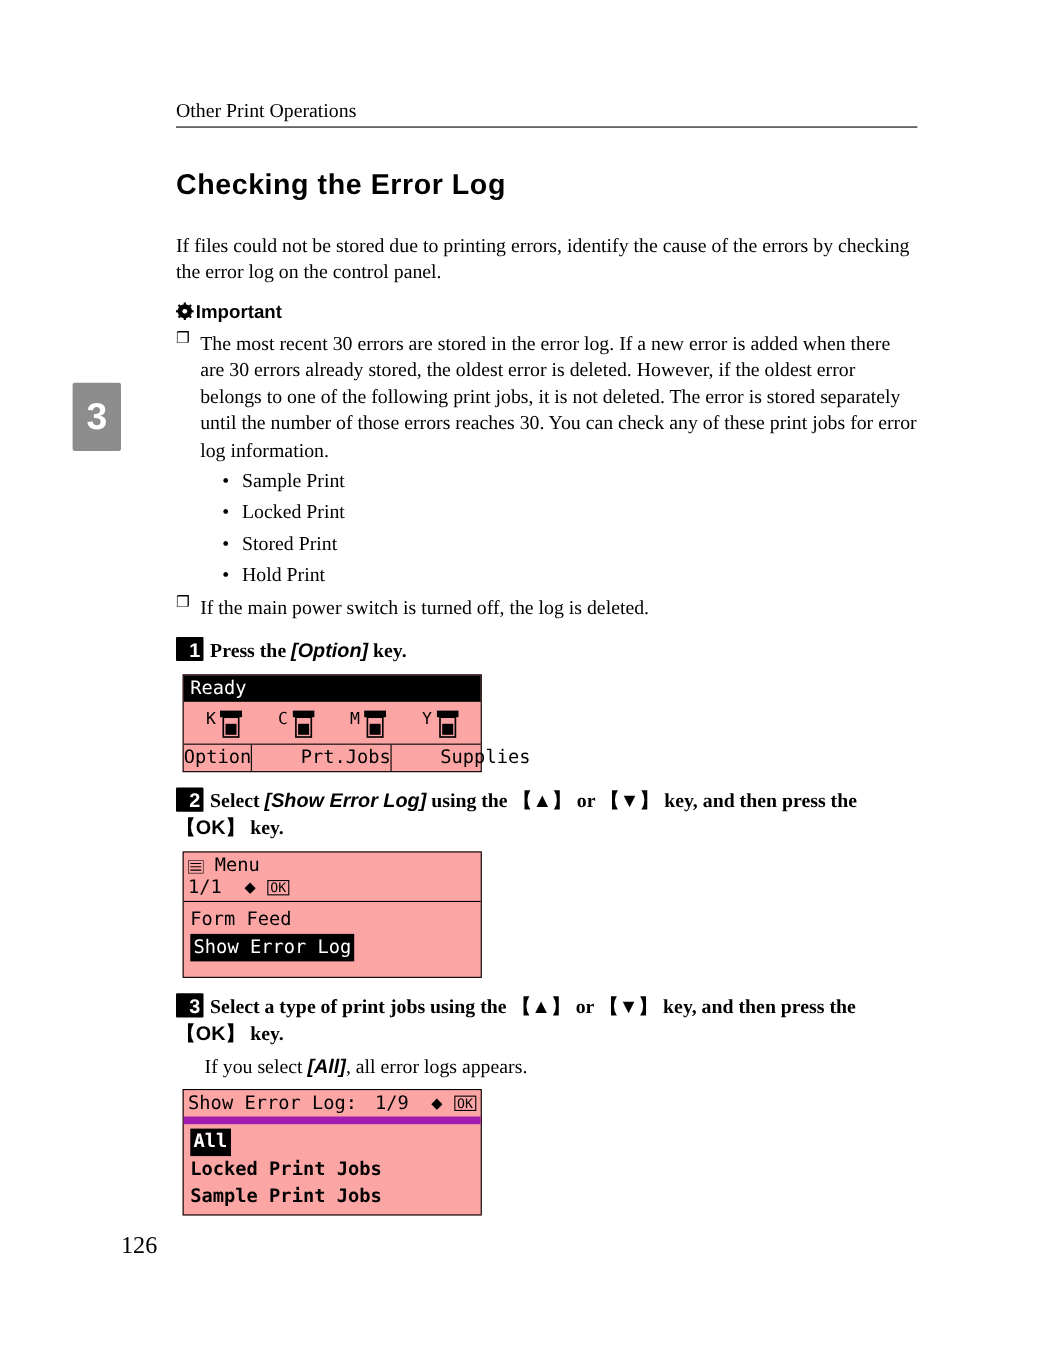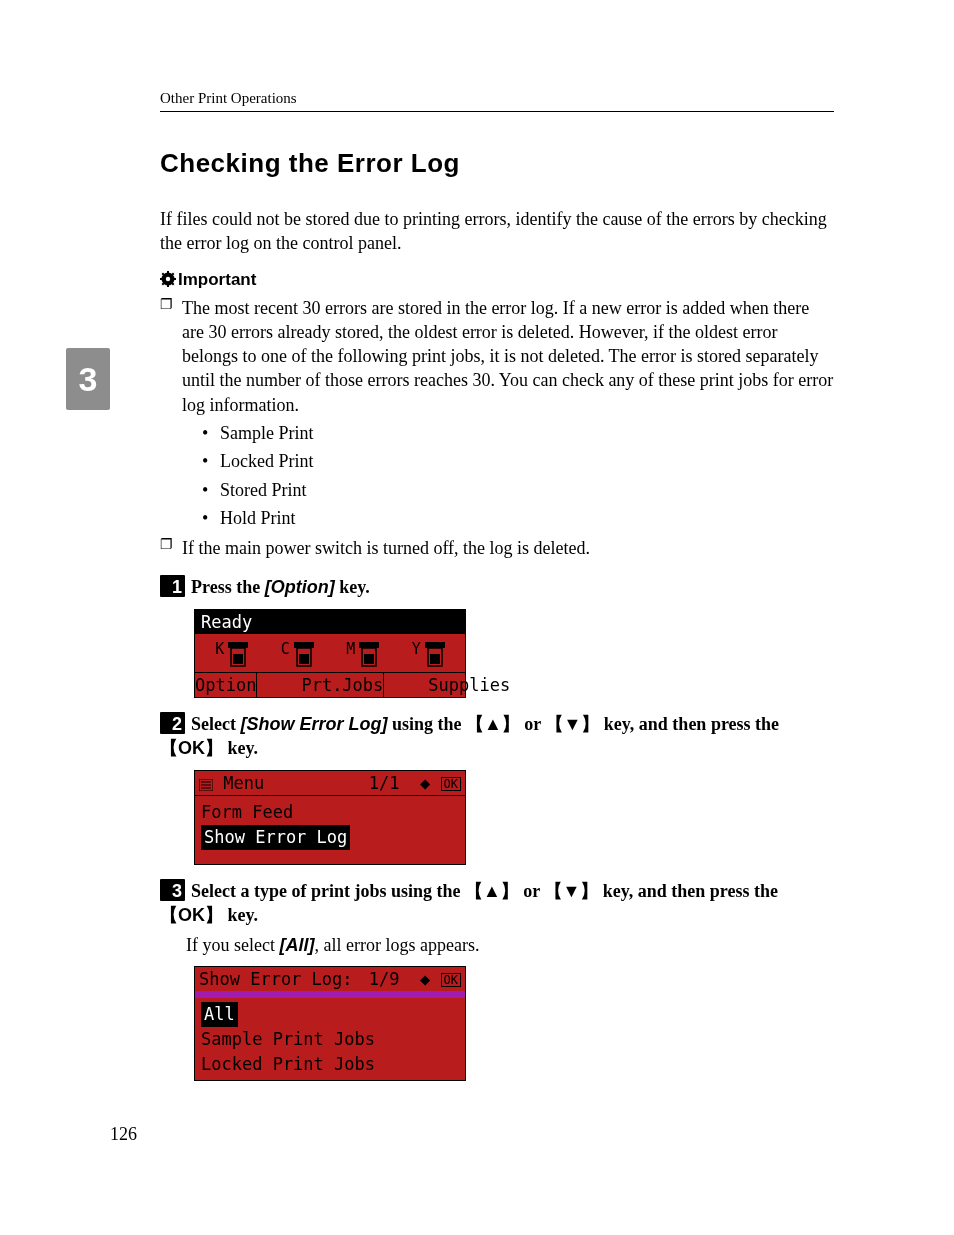--- a/index.html
+++ b/index.html
@@ -10,21 +10,21 @@
     color: #000;
     width: 954px;
     height: 1235px;
     position: relative;
   }
   .page {
     padding: 90px 120px 60px 160px;
   }
   .running-head {
     font-family: "Palatino Linotype", Palatino, Georgia, serif;
-    font-size: 15px;
+    font-size: 18px;
     border-bottom: 1px solid #000;
     padding-bottom: 4px;
     margin-bottom: 36px;
   }
   h1.title {
     font-family: Arial, Helvetica, sans-serif;
     font-weight: 800;
     font-size: 26px;
     margin: 0 0 28px 0;
     letter-spacing: 0.5px;
@@ -120,22 +120,22 @@
   }
   .keycap {
     font-family: Arial, Helvetica, sans-serif;
     font-weight: bold;
   }
   
   .lcd {
     font-family: "Lucida Console", Consolas, monospace;
     font-size: 17px;
     border: 1.5px solid #000;
-    margin: 10px 0 6px 34px;
-    background: #b91c1c;
+    margin: 10px 0 6px 6px;
+    background: #fca5a5;
   }
   .lcd-a { width: 270px; }
   .lcd-a .top {
     background: #000;
     color: #fff;
     padding: 2px 6px;
   }
   .lcd-a .toner-row {
     display: flex;
     justify-content: space-around;
@@ -160,20 +160,21 @@
     border-right: 1px solid #000;
   }
   .lcd-a .btn-row > div:last-child { border-right: none; }
 
   .lcd-b { width: 270px; }
   .lcd-b .head {
     display: flex;
     justify-content: space-between;
     padding: 2px 4px;
     border-bottom: 1px solid #000;
+    flex-direction: column;
   }
   .lcd-b .body {
     padding: 4px 6px 14px 6px;
     line-height: 1.45;
   }
   .selected {
     background: #000;
     color: #fff;
     padding: 0 3px;
     display: inline-block;
@@ -183,20 +184,21 @@
   .lcd-c .head {
     display: flex;
     justify-content: space-between;
     padding: 2px 4px;
     border-bottom: 7px solid #a21caf;
     gap: 12px;
   }
   .lcd-c .body {
     padding: 4px 6px;
     line-height: 1.45;
+    font-weight: bold;
   }
 
   
   .side-tab {
     position: absolute;
     left: 66px;
     top: 348px;
     width: 44px;
     height: 62px;
     background: #8d8d8d;
@@ -206,21 +208,21 @@
     font-size: 34px;
     display: flex;
     align-items: center;
     justify-content: center;
     border-radius: 2px;
   }
   .page-num {
     position: absolute;
     left: 110px;
     bottom: 90px;
-    font-size: 18px;
+    font-size: 22px;
   }
   .icon-inline svg { vertical-align: -2px; }
   .ok-box {
     display:inline-block;
     border:1px solid #000;
     font-size:12px;
     padding:0 2px;
     line-height:1;
     vertical-align:1px;
     font-family: "Lucida Console", monospace;
@@ -358,21 +360,21 @@
       <div class="head">
         <span>Show Error Log:</span>
         <span>
           <span>1/9</span>
           <span>&nbsp;◆</span>
           <span class="ok-box">OK</span>
         </span>
       </div>
       <div class="body">
         <div><span class="selected">All</span></div>
+        <div>Locked Print Jobs</div>
         <div>Sample Print Jobs</div>
-        <div>Locked Print Jobs</div>
       </div>
     </div>
   </div>
 
 </div>
 
 <div class="page-num">126</div>
 
 </body></html>

